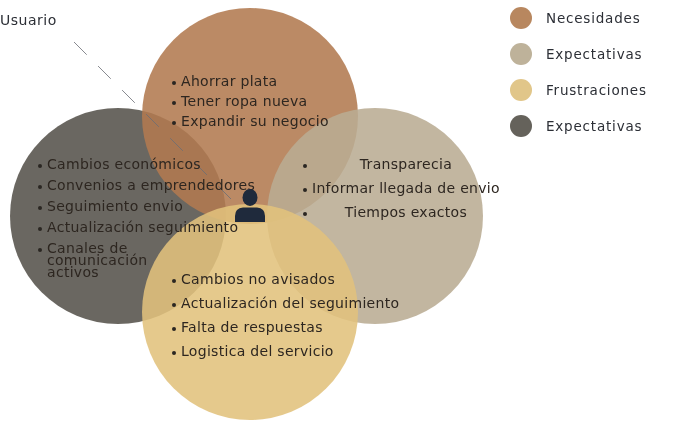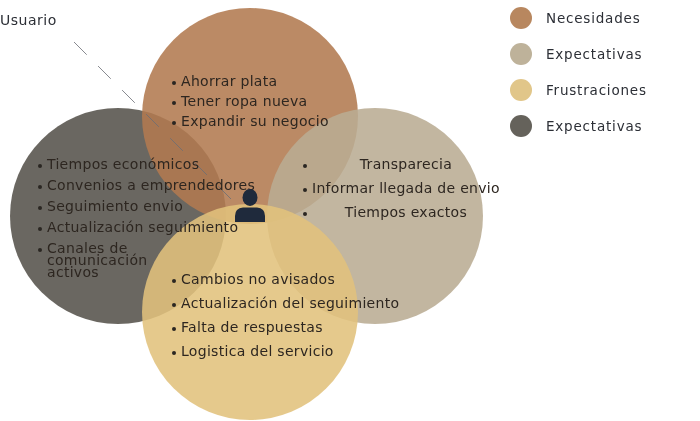--- a/index.html
+++ b/index.html
@@ -128,21 +128,21 @@
     <line x1="74" y1="42" x2="236" y2="204" stroke="#6b6e75" stroke-width="1" stroke-dasharray="18,16" opacity="0.8"></line>
   </svg>
 
   <ul class="list list-top">
     <li>Ahorrar plata</li>
     <li>Tener ropa nueva</li>
     <li>Expandir su negocio</li>
   </ul>
 
   <ul class="list list-left">
-    <li>Tiempos económicos</li>
+    <li>Cambios económicos</li>
     <li>Convenios a emprendedores</li>
     <li>Seguimiento envio</li>
     <li>Actualización seguimiento</li>
     <li style="width:130px;">Canales de comunicación activos</li>
   </ul>
 
   <ul class="list list-right">
     <li>Transparecia</li>
     <li>Informar llegada de envio</li>
     <li>Tiempos exactos</li>

